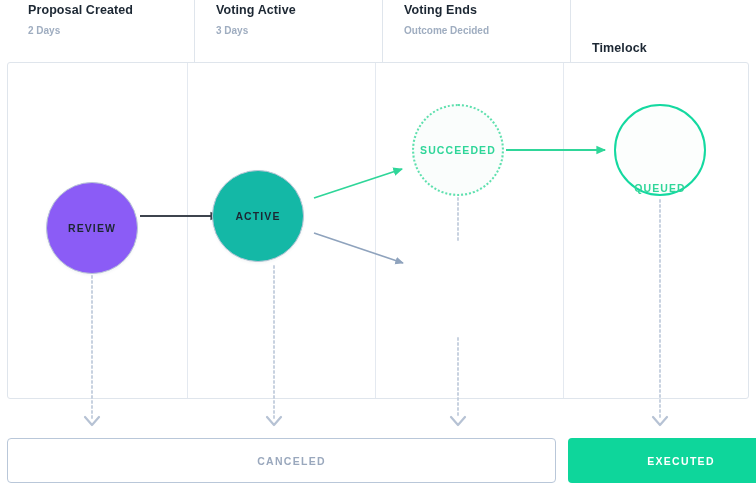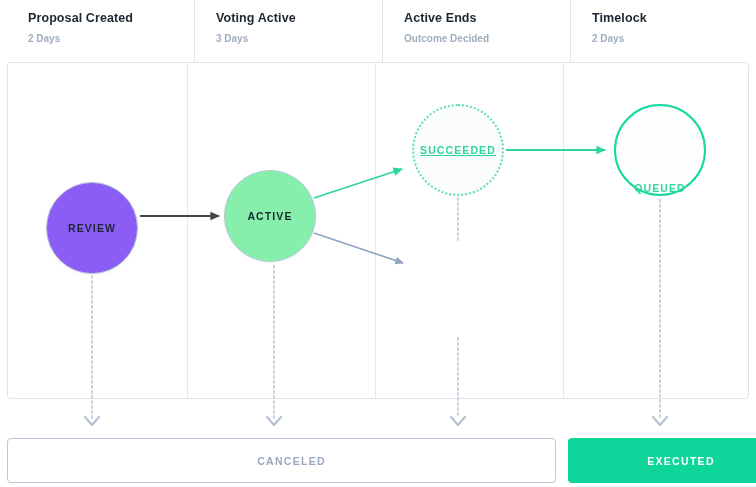--- a/index.html
+++ b/index.html
@@ -28,26 +28,27 @@
     position: absolute;
     left: 7px;
     top: 0px;
     width: 742px;
     height: 62px;
     display: flex;
   }
   .header-col {
     flex: 0 0 188px;
     box-sizing: border-box;
-    padding: 10px 0 0 21px;
+    padding: 2px 0 0 21px;
     border-right: 1px solid #dfe5ec;
   }
   .header-col:last-child {
     border-right: none;
     flex: 1 1 auto;
+    margin-top: 38px;
   }
   .header-title {
     font-size: 12.5px;
     font-weight: bold;
     color: #1c2733;
     letter-spacing: 0.1px;
     line-height: 17px;
     white-space: nowrap;
   }
   .header-sub {
@@ -103,34 +104,33 @@
   }
   .node-review {
     left: 46px; top: 182px;
     width: 92px; height: 92px;
     border: 1.6px solid #b9c5d6;
     background: #8b5cf6;
     color: #1c2733;
     box-shadow: 0 1px 3px rgba(40,60,90,0.06);
   }
   .node-active {
-    left: 224px; top: 170px;
+    left: 212px; top: 170px;
     width: 92px; height: 92px;
     border: 1.6px solid #b9c5d6;
-    background: #86efac;
+    background: #14b8a6;
     color: #1c2733;
     box-shadow: 0 1px 3px rgba(40,60,90,0.06);
   }
   .node-succeeded {
     left: 412px; top: 104px;
     width: 92px; height: 92px;
     border: 2.2px dotted #5ee0ae;
     background: #fafdfc;
     color: #2fd699;
-    text-decoration: underline;
   }
   .node-defeated {
     left: 412px; top: 242px;
     width: 92px; height: 92px;
     border: 2.2px dotted #ccd6e2;
     background: #fafbfd;
     color: #b3c0d1;
   }
   .node-queued {
     left: 614px; top: 104px;
@@ -181,21 +181,21 @@
   <div class="header-row">
     <div class="header-col">
       <div class="header-title">Proposal Created</div>
       <div class="header-sub">2 Days</div>
     </div>
     <div class="header-col">
       <div class="header-title">Voting Active</div>
       <div class="header-sub">3 Days</div>
     </div>
     <div class="header-col">
-      <div class="header-title">Active Ends</div>
+      <div class="header-title">Voting Ends</div>
       <div class="header-sub">Outcome Decided</div>
     </div>
     <div class="header-col">
       <div class="header-title">Timelock</div>
       <div class="header-sub">2 Days</div>
     </div>
   </div>
 
   <div class="panel">
     <div class="panel-col-line" style="left:179px;"></div>

